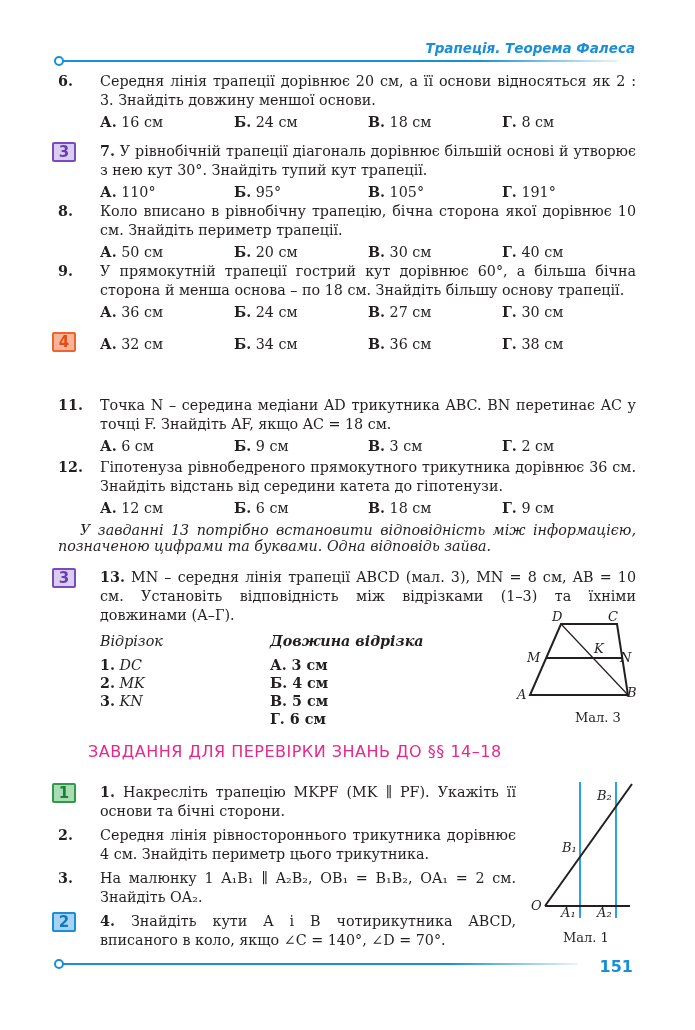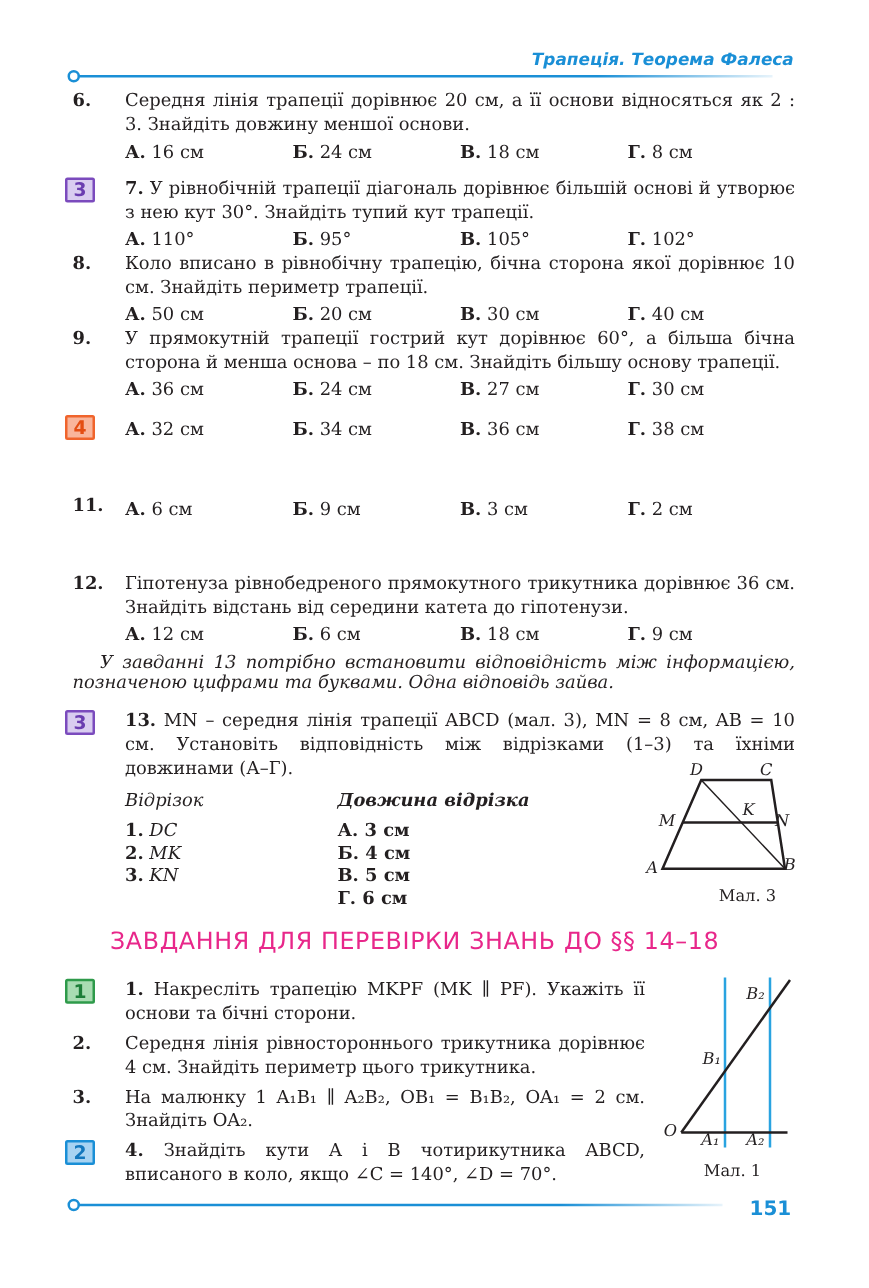--- a/index.html
+++ b/index.html
@@ -23,21 +23,21 @@
   .lvl3 { border-color:#7b4bbd; background:#d9cdf0; color:#6a3db0; }
   .lvl4 { border-color:#f0642c; background:#f9b59b; color:#e44d12; }
   .lvl1 { border-color:#2e9a4a; background:#a9dcb2; color:#1d7e38; }
   .lvl2 { border-color:#1a8fd6; background:#a7d3f2; color:#1277bd; }
 
   .intro { position:absolute; left:58px; width:578px; font-style:italic; font-size:14.3px; line-height:16px; text-align:justify; text-indent:22px; }
 
   .match { position:absolute; left:100px; font-size:14.3px; line-height:18px; }
   .match .hdr { font-style:italic; margin-bottom:6px; }
 
-  .section-title { position:absolute; left:88px; top:742px; font-family:"DejaVu Sans", sans-serif; font-size:19px; letter-spacing:0.5px; color:#e8278a; }
+  .section-title { position:absolute; left:88px; top:742px; font-family:"DejaVu Sans", sans-serif; font-size:16px; letter-spacing:0.5px; color:#e8278a; }
 
   .fig-caption { position:absolute; font-size:13px; }
   .fig-label { position:absolute; font-style:italic; font-size:13px; }
 </style>
 </head>
 <body>
 
 <div class="header-title">Трапеція. Теорема Фалеса</div>
 <div class="rule" style="top:60px; width:560px;">
     <span class="dot"></span>
@@ -54,21 +54,21 @@
   </div>
 </div>
 
 <div class="task" style="top:142px;">
   <span class="level lvl3">3</span>
   <div class="body"><b>7.</b> <span>У рівнобічній трапеції діагональ дорівнює більшій основі й утворює з нею кут 30°. Знайдіть тупий кут трапеції.</span></div>
   <div class="answers">
     <span><b>А.</b> <span style="width:auto">110°</span></span>
     <span><b>Б.</b> <span style="width:auto">95°</span></span>
     <span><b>В.</b> <span style="width:auto">105°</span></span>
-    <span><b>Г.</b> <span style="width:auto">102°</span></span>
+    <span><b>Г.</b> <span style="width:auto">191°</span></span>
   </div>
 </div>
 
 <div class="task" style="top:202px;">
   <span class="num">8.</span>
   <div class="body">Коло вписано в рівнобічну трапецію, бічна сторона якої дорівнює 10 см. Знайдіть периметр трапеції.</div>
   <div class="answers">
     <span><b>А.</b> <span style="width:auto">50 см</span></span>
     <span><b>Б.</b> <span style="width:auto">20 см</span></span>
     <span><b>В.</b> <span style="width:auto">30 см</span></span>
@@ -92,20 +92,21 @@
   <div class="answers">
     <span><b>А.</b> <span style="width:auto">32 см</span></span>
     <span><b>Б.</b> <span style="width:auto">34 см</span></span>
     <span><b>В.</b> <span style="width:auto">36 см</span></span>
     <span><b>Г.</b> <span style="width:auto">38 см</span></span>
   </div>
 </div>
 
 <div class="task" style="top:396px;">
   <span class="num">11.</span>
+  <div class="body">Точка N – середина медіани AD трикутника ABC. BN перетинає AC у точці F. Знайдіть AF, якщо AC = 18 см.</div>
   <div class="answers">
     <span><b>А.</b> <span style="width:auto">6 см</span></span>
     <span><b>Б.</b> <span style="width:auto">9 см</span></span>
     <span><b>В.</b> <span style="width:auto">3 см</span></span>
     <span><b>Г.</b> <span style="width:auto">2 см</span></span>
   </div>
 </div>
 
 <div class="task" style="top:458px;">
   <span class="num">12.</span>

